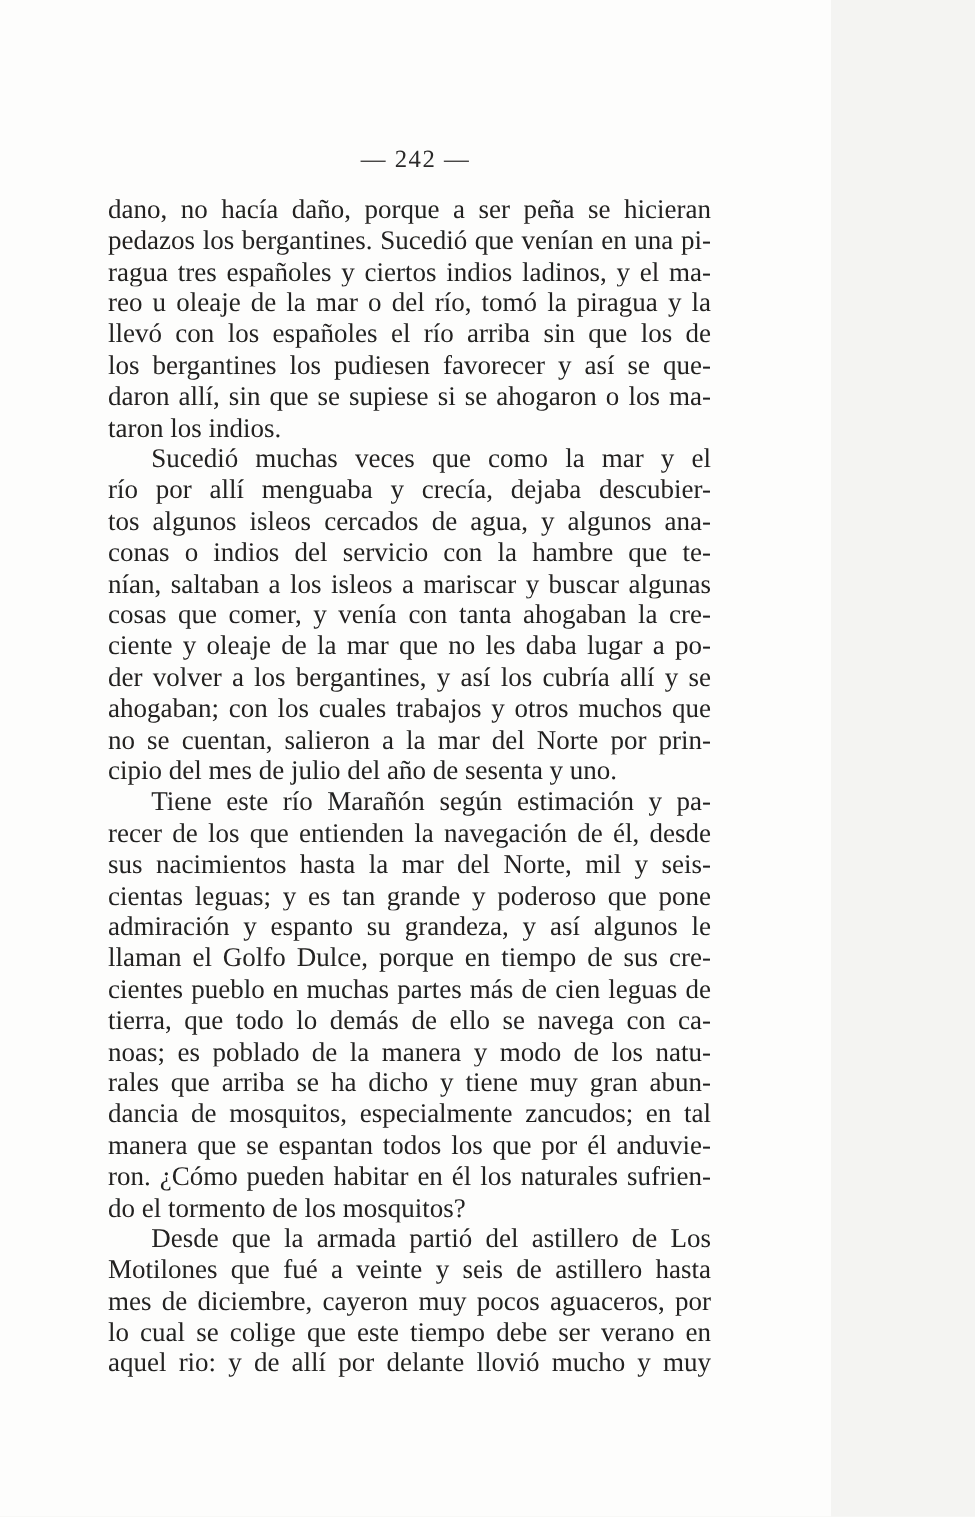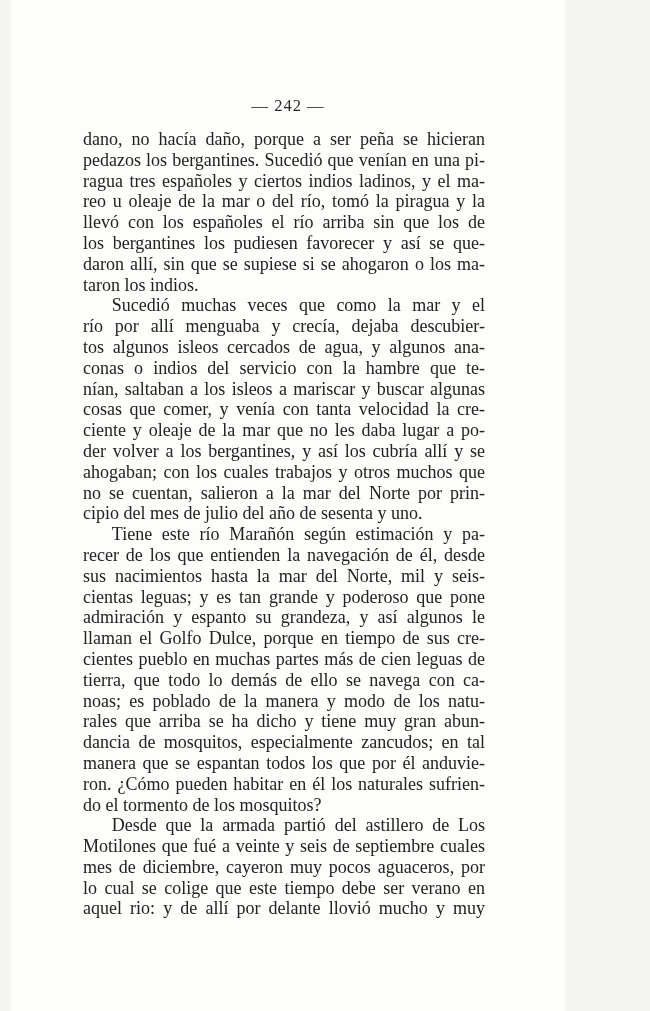--- a/index.html
+++ b/index.html
@@ -7,21 +7,20 @@
     width: 650px; height: 1011px;
     background: #f4f4f2;
     font-family: "Liberation Serif", "DejaVu Serif", serif;
   }
   .sheet {
     position: relative;
     width: 554px; height: 1011px;
     background: #fdfdfc;
     color: #222120;
     overflow: hidden;
-    margin-left: 11px;
   }
   .pagenum {
     padding-top: 96px;
     text-align: center;
     font-size: 16.5px;
     letter-spacing: 1px;
     color: #2a2928;
     margin-bottom: 13px;
   }
   .text {
@@ -67,21 +66,21 @@
         <div class="line">los bergantines los pudiesen favorecer y así se que-</div>
         <div class="line">daron allí, sin que se supiese si se ahogaron o los ma-</div>
         <div class="line last">taron los indios.</div>
       </div>
       <div class="para indent">
         <div class="line">Sucedió muchas veces que como la mar y el</div>
         <div class="line">río por allí menguaba y crecía, dejaba descubier-</div>
         <div class="line"><span class="">tos algunos isleos cercados de agua, y algunos </span><span class="it">ana-</span></div>
         <div class="line"><span class="it">conas</span><span class=""> o indios del servicio con la hambre que te-</span></div>
         <div class="line">nían, saltaban a los isleos a mariscar y buscar algunas</div>
-        <div class="line">cosas que comer, y venía con tanta velocidad la cre-</div>
+        <div class="line">cosas que comer, y venía con tanta ahogaban la cre-</div>
         <div class="line">ciente y oleaje de la mar que no les daba lugar a po-</div>
         <div class="line">der volver a los bergantines, y así los cubría allí y se</div>
         <div class="line">ahogaban; con los cuales trabajos y otros muchos que</div>
         <div class="line">no se cuentan, salieron a la mar del Norte por prin-</div>
         <div class="line last">cipio del mes de julio del año de sesenta y uno.</div>
       </div>
       <div class="para indent">
         <div class="line">Tiene este río Marañón según estimación y pa-</div>
         <div class="line">recer de los que entienden la navegación de él, desde</div>
         <div class="line">sus nacimientos hasta la mar del Norte, mil y seis-</div>
@@ -92,19 +91,19 @@
         <div class="line">tierra, que todo lo demás de ello se navega con ca-</div>
         <div class="line">noas; es poblado de la manera y modo de los natu-</div>
         <div class="line">rales que arriba se ha dicho y tiene muy gran abun-</div>
         <div class="line">dancia de mosquitos, especialmente zancudos; en tal</div>
         <div class="line">manera que se espantan todos los que por él anduvie-</div>
         <div class="line">ron. ¿Cómo pueden habitar en él los naturales sufrien-</div>
         <div class="line last">do el tormento de los mosquitos?</div>
       </div>
       <div class="para indent">
         <div class="line">Desde que la armada partió del astillero de Los</div>
-        <div class="line">Motilones que fué a veinte y seis de septiembre cuales</div>
+        <div class="line">Motilones que fué a veinte y seis de astillero hasta</div>
         <div class="line">mes de diciembre, cayeron muy pocos aguaceros, por</div>
         <div class="line">lo cual se colige que este tiempo debe ser verano en</div>
         <div class="line">aquel rio: y de allí por delante llovió mucho y muy</div>
       </div>
     </div>
 </div>
 
 </body></html>

